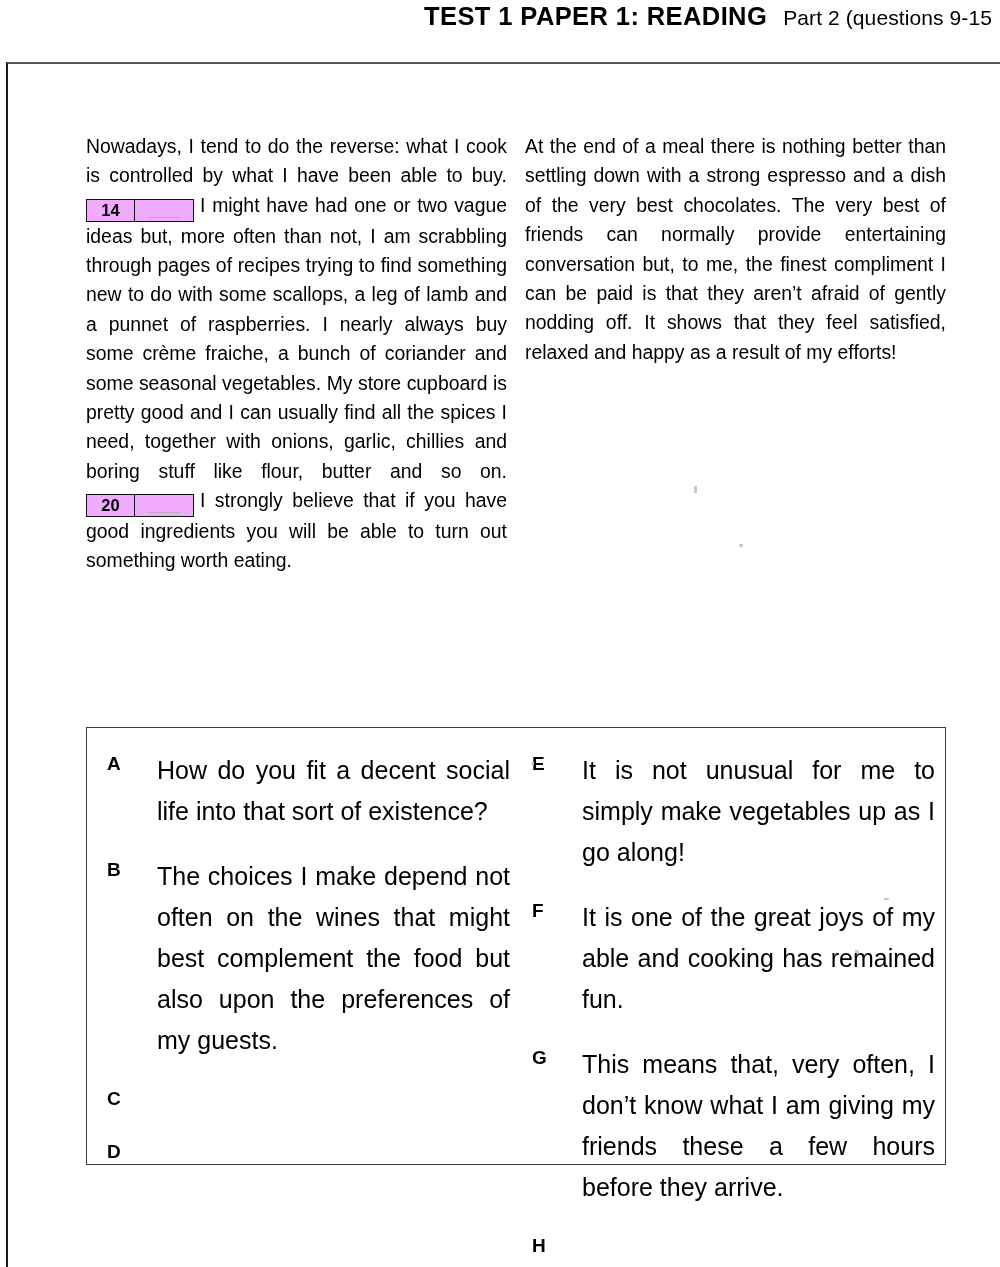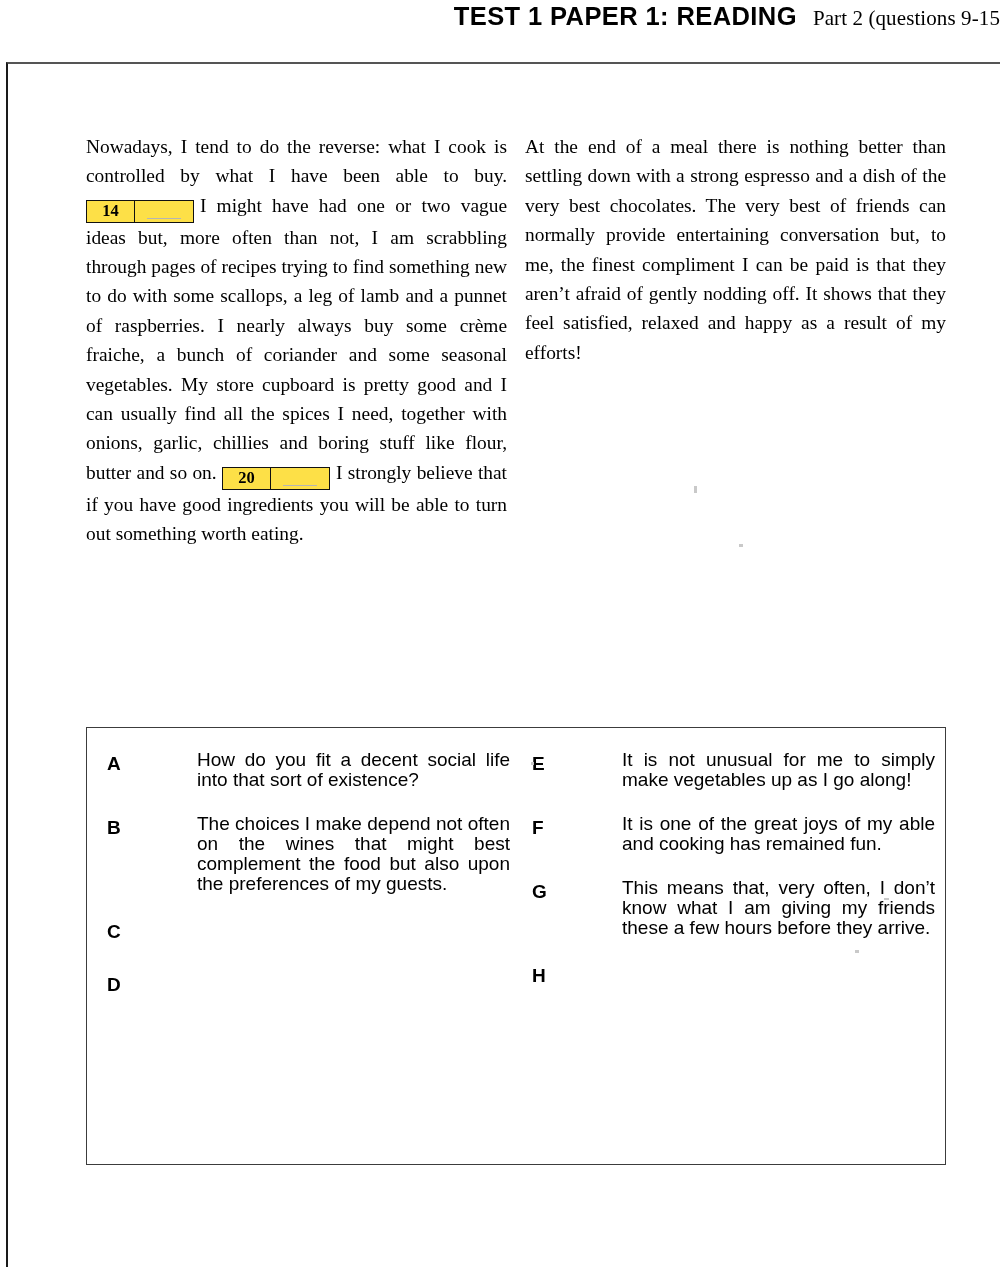--- a/index.html
+++ b/index.html
@@ -20,37 +20,36 @@
   
   .page-header {
     position: absolute;
     top: 4px;
     left: 0;
     width: 1000px;
     height: 46px;
     display: flex;
     align-items: baseline;
     justify-content: flex-end;
-    padding-right: 0px;
+    padding-right: 8px;
     white-space: nowrap;
     overflow: hidden;
   }
   .header-title {
     font-size: 25.5px;
     font-weight: bold;
     letter-spacing: 0.4px;
     line-height: 1;
   }
   .header-part {
     font-size: 21px;
     font-weight: normal;
     line-height: 1;
     margin-left: 16px;
     letter-spacing: 0.1px;
-    font-family: Liberation Serif, serif;
   }
 
   
   .page-frame {
     position: absolute;
     left: 6px;
     top: 62px;
     width: 1010px;
     height: 1240px;
     border-left: 2.5px solid #1a1a1a;
@@ -75,34 +74,33 @@
     gap: 18px;
   }
   .passage-col {
     width: 421px;
     font-size: 19.4px;
     line-height: 29.4px;
     text-align: justify;
     text-justify: inter-word;
     -webkit-hyphens: none;
     hyphens: none;
-    font-family: Liberation Serif, serif;
   }
   .passage-col p { margin: 0; }
 
   
   .gap-box {
     display: inline-flex;
     align-items: stretch;
     vertical-align: -4px;
     height: 23px;
     width: 108px;
     border: 1.6px solid #111;
     margin-right: 6px;
-    background: #fde047;
+    background: #f0abfc;
   }
   .gap-num {
     width: 48px;
     border-right: 1.6px solid #111;
     display: flex;
     align-items: center;
     justify-content: center;
     font-size: 16.5px;
     font-weight: bold;
     line-height: 1;
@@ -153,26 +151,25 @@
   .option-letter {
     width: 54px;
     flex: 0 0 54px;
     font-size: 19px;
     font-weight: bold;
     line-height: 28.6px;
     padding-left: 4px;
   }
   .option-text {
     flex: 1;
-    font-size: 19px;
-    line-height: 20px;
+    font-size: 25px;
+    line-height: 41px;
     text-align: justify;
     text-justify: inter-word;
     hyphens: none;
-    margin-left: 40px;
   }
   .option-row.last { margin-bottom: 0; }
 
   
   .speckle {
     position: absolute;
     background: #c9c9c9;
     pointer-events: none;
   }
 </style>

